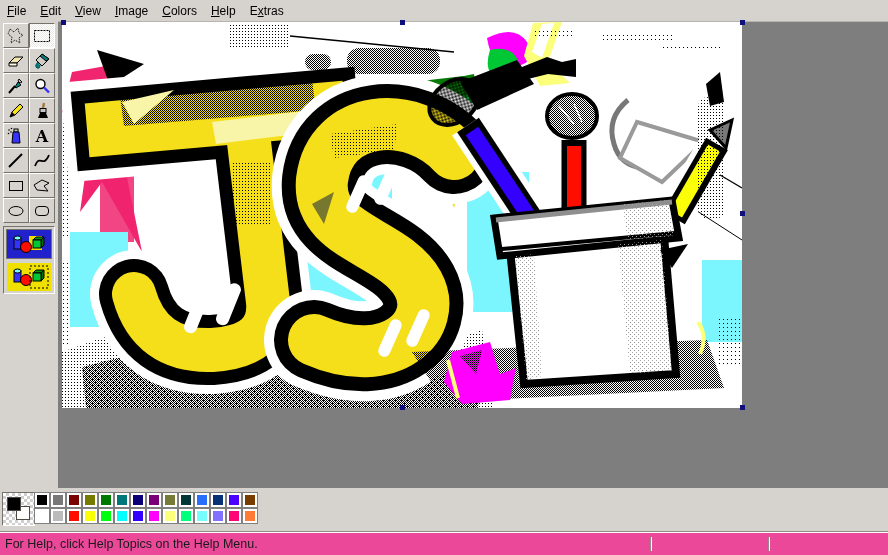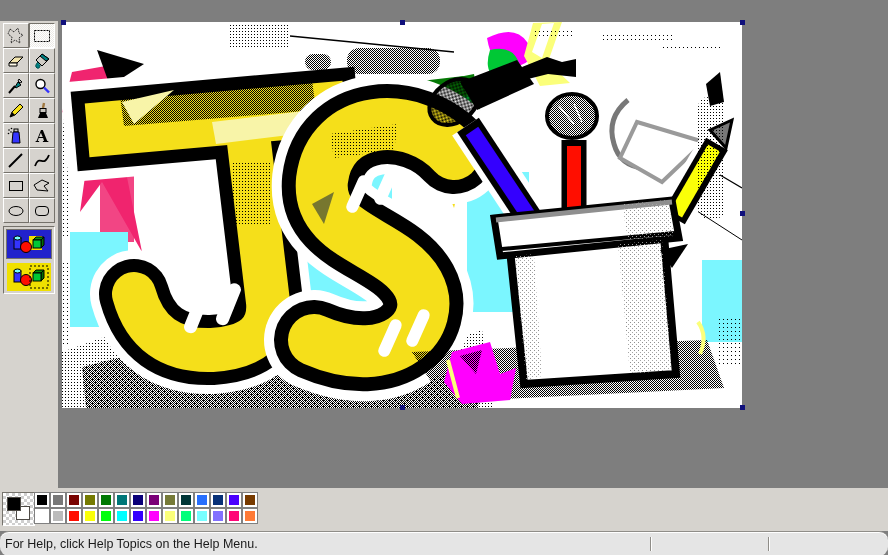--- a/index.html
+++ b/index.html
@@ -41,32 +41,41 @@
         background-size:6px 6px;background-position:0 0,3px 3px;background-color:#fff;}
   #bg-swatch{position:absolute;left:13px;top:13px;width:14px;height:14px;
         border:1px solid #4d4a45;box-sizing:border-box;}
   #fg-swatch{position:absolute;left:4px;top:4px;width:14px;height:14px;
         border:1px solid #4d4a45;box-sizing:border-box;}
   #swatches{position:absolute;left:34px;top:4px;width:226px;display:flex;flex-wrap:wrap;}
   .swatch{width:16px;height:16px;box-sizing:border-box;border:1px solid #808080;
           background:#fff;padding:2px;}
   .swatch i{display:block;width:10px;height:10px;}
   
-  #statusbar{position:absolute;left:0;top:531px;width:888px;height:24px;background:#e5e5e5;
+  #statusbar{position:absolute;left:0;top:531px;width:888px;height:24px;background:#ec4899;
         border-top:1px solid #8f8d88;box-shadow:inset 0 1px 0 #ffffff;
-        font-size:12.5px;color:#1a1a1a;border-radius:9px;}
+        font-size:12.5px;color:#1a1a1a;}
   #status-text{position:absolute;left:5px;top:5px;}
   .status-divider{position:absolute;top:5px;width:1px;height:14px;background:#8f8d88;
         box-shadow:1px 0 0 #ffffff;}
 </style>
 </head>
 <body>
 
 <div id="app">
 
+  <div id="menubar">
+      <span class="menu-item"><u>F</u>ile</span>
+      <span class="menu-item"><u>E</u>dit</span>
+      <span class="menu-item"><u>V</u>iew</span>
+      <span class="menu-item"><u>I</u>mage</span>
+      <span class="menu-item"><u>C</u>olors</span>
+      <span class="menu-item"><u>H</u>elp</span>
+      <span class="menu-item">E<u>x</u>tras</span>
+    </div>
 
   <div id="toolbox">
     <div id="tools">
       <button class="tool">
           <svg width="20" height="20" viewBox="0 0 20 20">
             <path d="M4,3 L8,6 L12,2 L13,7 L17,9 L13,12 L14,17 L9,14 L5,17 L6,11 L2,8 Z" fill="none" stroke="#000" stroke-width="1" stroke-dasharray="1 1"></path>
           </svg>
         </button>
       <button class="tool selected">
           <svg width="20" height="20" viewBox="0 0 20 20">

